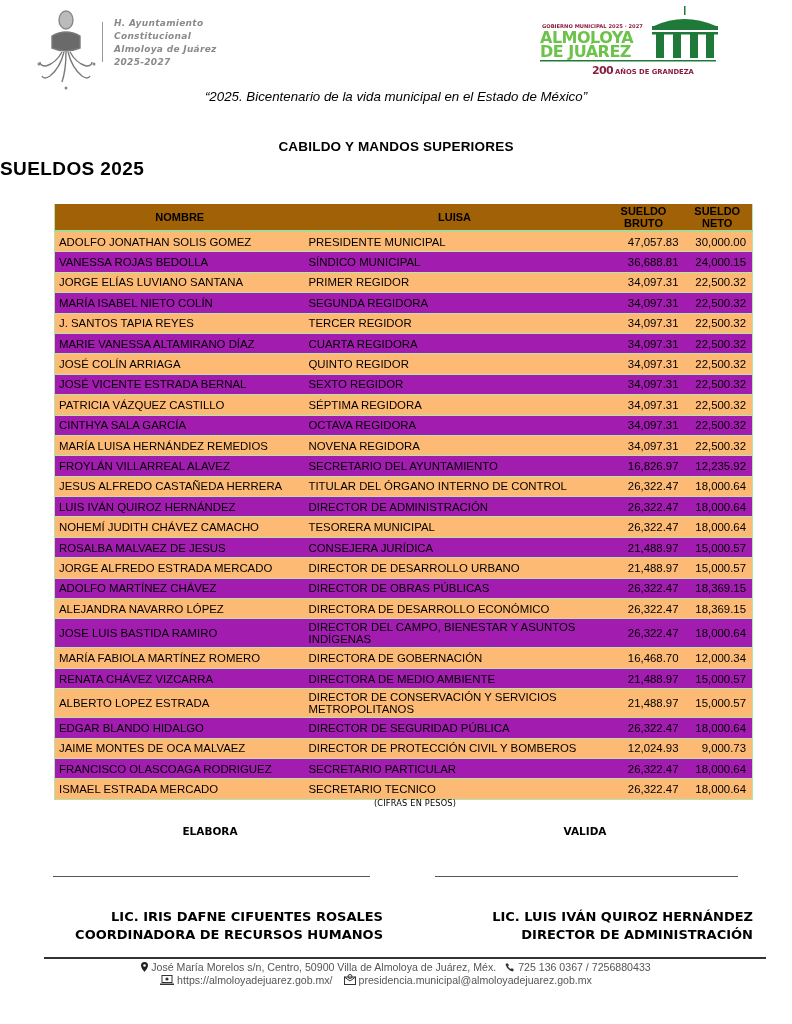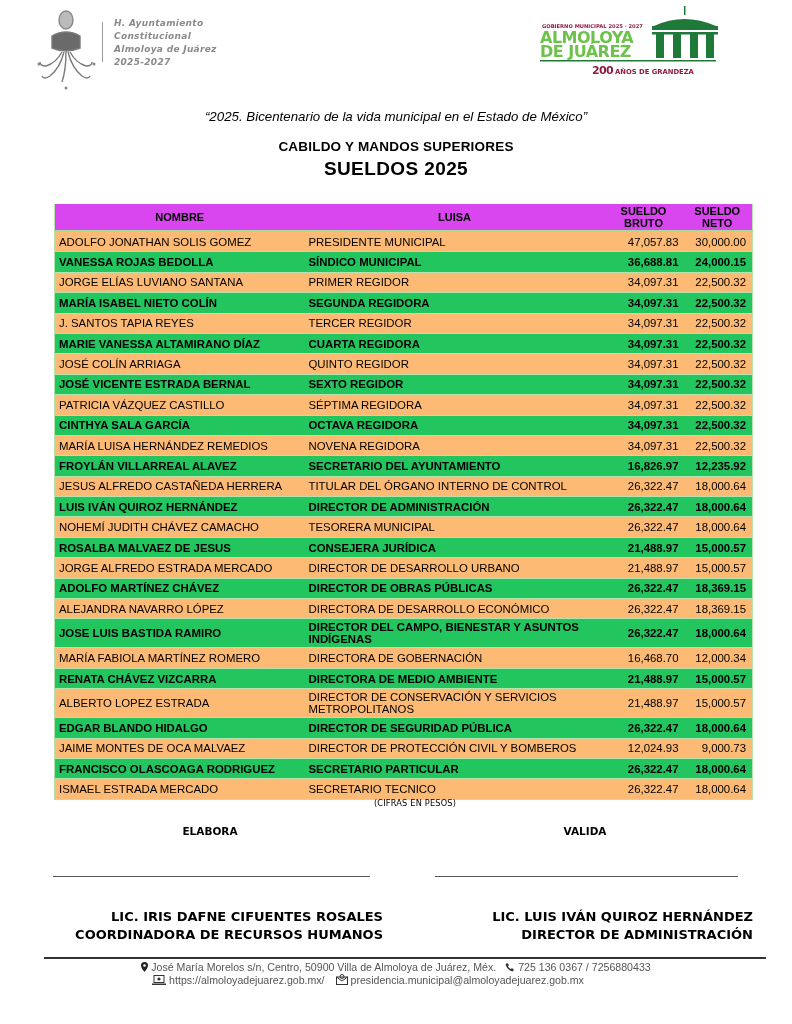--- a/index.html
+++ b/index.html
@@ -7,54 +7,54 @@
 
   
   .seal { position: absolute; left: 36px; top: 8px; width: 70px; height: 82px; }
   .seal-divider { position: absolute; left: 102px; top: 22px; width: 1px; height: 40px; background: #9a9a9a; }
   .ayto { position: absolute; left: 114px; top: 17px; font-family: "DejaVu Sans", sans-serif; font-weight: bold; font-size: 9px; line-height: 13px; color: #8a8a8a; letter-spacing: 0.3px; }
   .ayto div { white-space: nowrap; font-style: italic; }
 
   
   .logo { position: absolute; left: 536px; top: 4px; width: 190px; height: 72px; }
 
-  .motto { position: absolute; left: 0; width: 792px; top: 89px; text-align: center; font-style: italic; font-size: 13.3px; margin-top: 20px; }
+  .motto { position: absolute; left: 0; width: 792px; top: 89px; text-align: center; font-style: italic; font-size: 13.3px; }
 
   .title1 { position: absolute; left: 0; width: 792px; top: 139px; text-align: center; font-weight: bold; font-size: 13.5px; letter-spacing: 0.2px; }
-  .title2 { position: absolute; left: 0; width: 792px; top: 158px; text-align: center; font-weight: bold; font-size: 19px; letter-spacing: 0.4px; }
+  .title2 { position: absolute; left: 0; width: 792px; top: 158px; text-align: left; font-weight: bold; font-size: 19px; letter-spacing: 0.4px; }
 
   
   .tbl-wrap { position: absolute; left: 54px; top: 204px; width: 698px; }
   table { border-collapse: collapse; width: 698px; table-layout: fixed; font-size: 11.4px; }
-  th { background: #d946ef; color: #000; font-weight: bold; font-size: 11px; line-height: 12px; height: 26px; padding: 0 4px; border-bottom: 2px solid #a6d99a; }
+  th { background: #a16207; color: #000; font-weight: bold; font-size: 11px; line-height: 12px; height: 26px; padding: 0 4px; border-bottom: 2px solid #a6d99a; }
   td { height: 19.4px; padding: 0 4px; border-bottom: 1.5px solid #b6e2ac; white-space: nowrap; }
   td.wrap { white-space: normal; line-height: 12px; }
   tr.alt td { background: #fdba74; }
-  tr.plain td { background: #22c55e; font-weight: bold; }
+  tr.plain td { background: #a21caf; }
   tr.tall td { height: 28px; }
   col.c1 { width: 250px; }
   col.c2 { width: 300px; }
   col.c3 { width: 78px; }
   col.c4 { width: 70px; }
   td.num { text-align: right; padding-right: 4px; }
   td.num2 { text-align: right; padding-right: 6px; }
   table { border-right: 1.5px solid #b6e2ac; border-left: 1.5px solid #b6e2ac; }
 
   .cifras { position: absolute; left: 9px; width: 792px; top: 798px; text-align: center; font-family: "DejaVu Sans", sans-serif; font-size: 8.2px; letter-spacing: 0.2px; padding-left: 14px; }
   .cifras span { margin-left: -8px; }
 
   
   .sig-label { position: absolute; top: 825px; font-family: "DejaVu Sans", sans-serif; font-weight: bold; font-size: 10.5px; text-align: center; }
   .sig-line { position: absolute; top: 876px; height: 1px; background: #555; }
   .sig-name { position: absolute; top: 908px; font-family: "DejaVu Sans", sans-serif; font-weight: bold; font-size: 13px; line-height: 18px; text-align: right; }
 
   
   .foot-line { position: absolute; left: 44px; top: 957px; width: 722px; height: 2px; background: #333; }
   .foot1 { position: absolute; left: 0; width: 792px; top: 961px; text-align: center; font-size: 10.6px; color: #555; }
-  .foot2 { position: absolute; left: 0; width: 736px; top: 974px; text-align: center; font-size: 10.6px; color: #555; }
+  .foot2 { position: absolute; left: 8px; width: 736px; top: 974px; text-align: center; font-size: 10.6px; color: #555; }
   .ico { display: inline-block; vertical-align: -1px; margin-right: 3px; }
 </style>
 </head>
 <body>
 
 <svg class="seal" viewBox="0 0 70 82">
   <g fill="none" stroke="#7a7a7a" stroke-width="1.4">
     <ellipse cx="30" cy="12" rx="7" ry="9" fill="#bbb" stroke="#888"></ellipse>
     <path d="M16 28 Q30 20 44 28 L44 40 Q30 46 16 40 Z" fill="#6a6a6a"></path>
     <path d="M26 44 Q20 55 10 58 Q4 58 4 54"></path>

